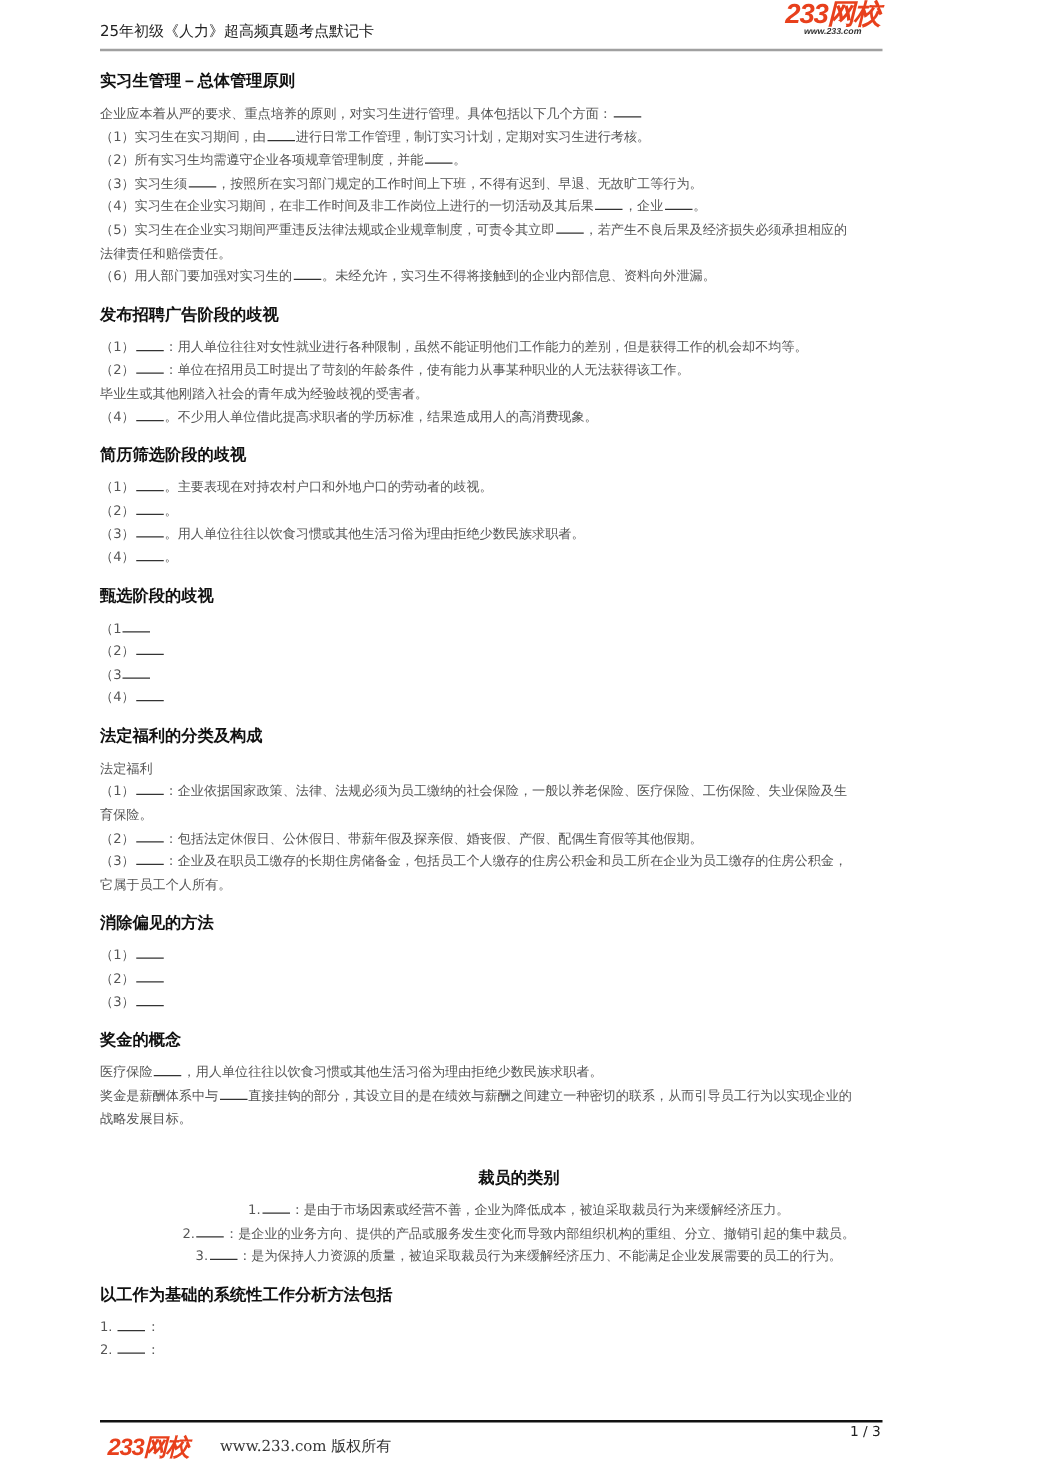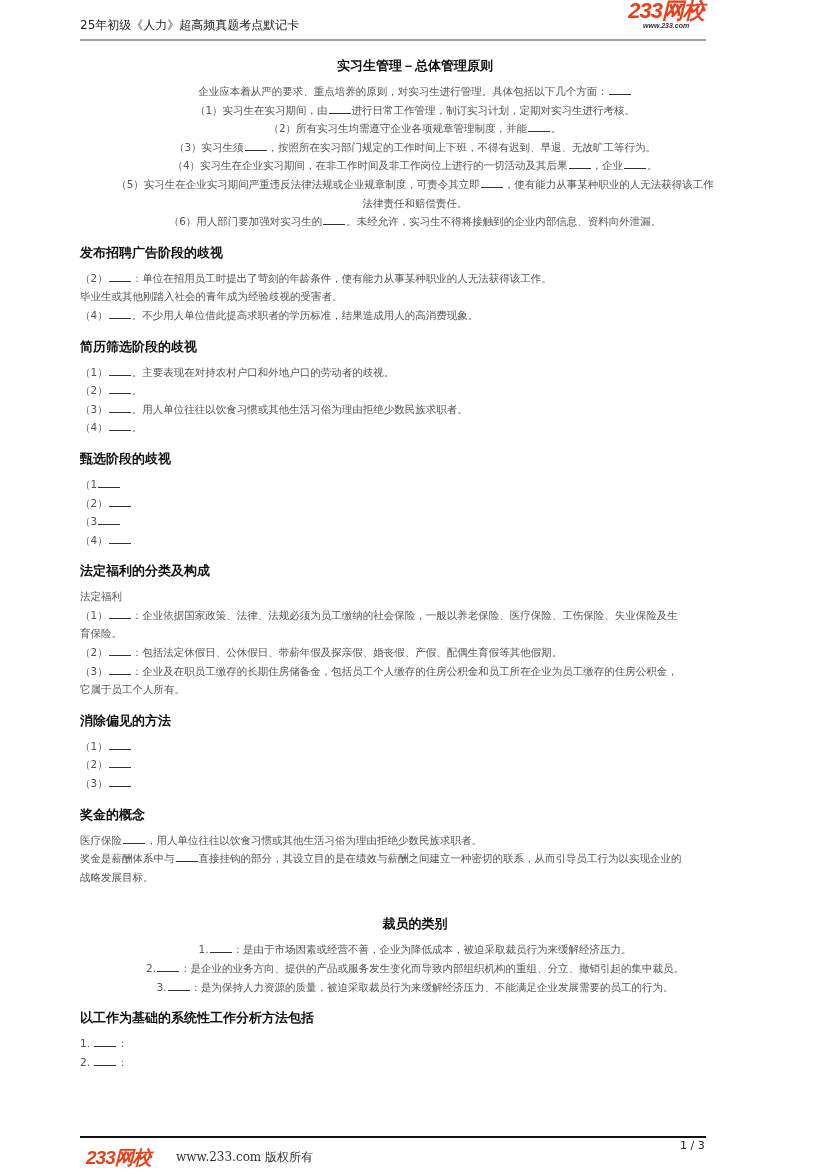--- a/index.html
+++ b/index.html
@@ -33,33 +33,34 @@
 <div class="header">
   <div class="header-title">25年初级《人力》超高频真题考点默记卡</div>
   <div class="logo">
     <div class="logo-main">233网校</div>
     <div class="logo-sub">www.233.com</div>
   </div>
 </div>
 <div class="header-rule"></div>
 
 <div class="content" id="content">
-    <div class="section" style="margin-bottom: 12px; text-align: center;">
+    <div class="section" style="margin-bottom: 12px;">
       <div class="sec-title">实习生管理－总体管理原则</div>
       <div class="line"><span>企业应本着从严的要求、重点培养的原则，对实习生进行管理。具体包括以下几个方面：</span><span class="blank"></span><span></span></div>
       <div class="line"><span>（1）实习生在实习期间，由</span><span class="blank"></span><span>进行日常工作管理，制订实习计划，定期对实习生进行考核。</span></div>
       <div class="line"><span>（2）所有实习生均需遵守企业各项规章管理制度，并能</span><span class="blank"></span><span>。</span></div>
       <div class="line"><span>（3）实习生须</span><span class="blank"></span><span>，按照所在实习部门规定的工作时间上下班，不得有迟到、早退、无故旷工等行为。</span></div>
       <div class="line"><span>（4）实习生在企业实习期间，在非工作时间及非工作岗位上进行的一切活动及其后果</span><span class="blank"></span><span>，企业</span><span class="blank"></span><span>。</span></div>
-      <div class="line"><span>（5）实习生在企业实习期间严重违反法律法规或企业规章制度，可责令其立即</span><span class="blank"></span><span>，使有能力从事某种职业的人无法获得该工作</span></div>
+      <div class="line"><span>（5）实习生在企业实习期间严重违反法律法规或企业规章制度，可责令其立即</span><span class="blank"></span><span>，若产生不良后果及经济损失必须承担相应的</span></div>
       <div class="line"><span>法律责任和赔偿责任。</span><span></span></div>
       <div class="line"><span>（6）用人部门要加强对实习生的</span><span class="blank"></span><span>。未经允许，实习生不得将接触到的企业内部信息、资料向外泄漏。</span></div>
     </div>
     <div class="section" style="margin-bottom: 12px;">
       <div class="sec-title">发布招聘广告阶段的歧视</div>
+      <div class="line"><span>（1）</span><span class="blank"></span><span>：用人单位往往对女性就业进行各种限制，虽然不能证明他们工作能力的差别，但是获得工作的机会却不均等。</span></div>
       <div class="line"><span>（2）</span><span class="blank"></span><span>：单位在招用员工时提出了苛刻的年龄条件，使有能力从事某种职业的人无法获得该工作。</span></div>
       <div class="line"><span>毕业生或其他刚踏入社会的青年成为经验歧视的受害者。</span><span></span></div>
       <div class="line"><span>（4）</span><span class="blank"></span><span>。不少用人单位借此提高求职者的学历标准，结果造成用人的高消费现象。</span></div>
     </div>
     <div class="section" style="margin-bottom: 12px;">
       <div class="sec-title">简历筛选阶段的歧视</div>
       <div class="line"><span>（1）</span><span class="blank"></span><span>。主要表现在对持农村户口和外地户口的劳动者的歧视。</span></div>
       <div class="line"><span>（2）</span><span class="blank"></span><span>。</span></div>
       <div class="line"><span>（3）</span><span class="blank"></span><span>。用人单位往往以饮食习惯或其他生活习俗为理由拒绝少数民族求职者。</span></div>
       <div class="line"><span>（4）</span><span class="blank"></span><span>。</span></div>

